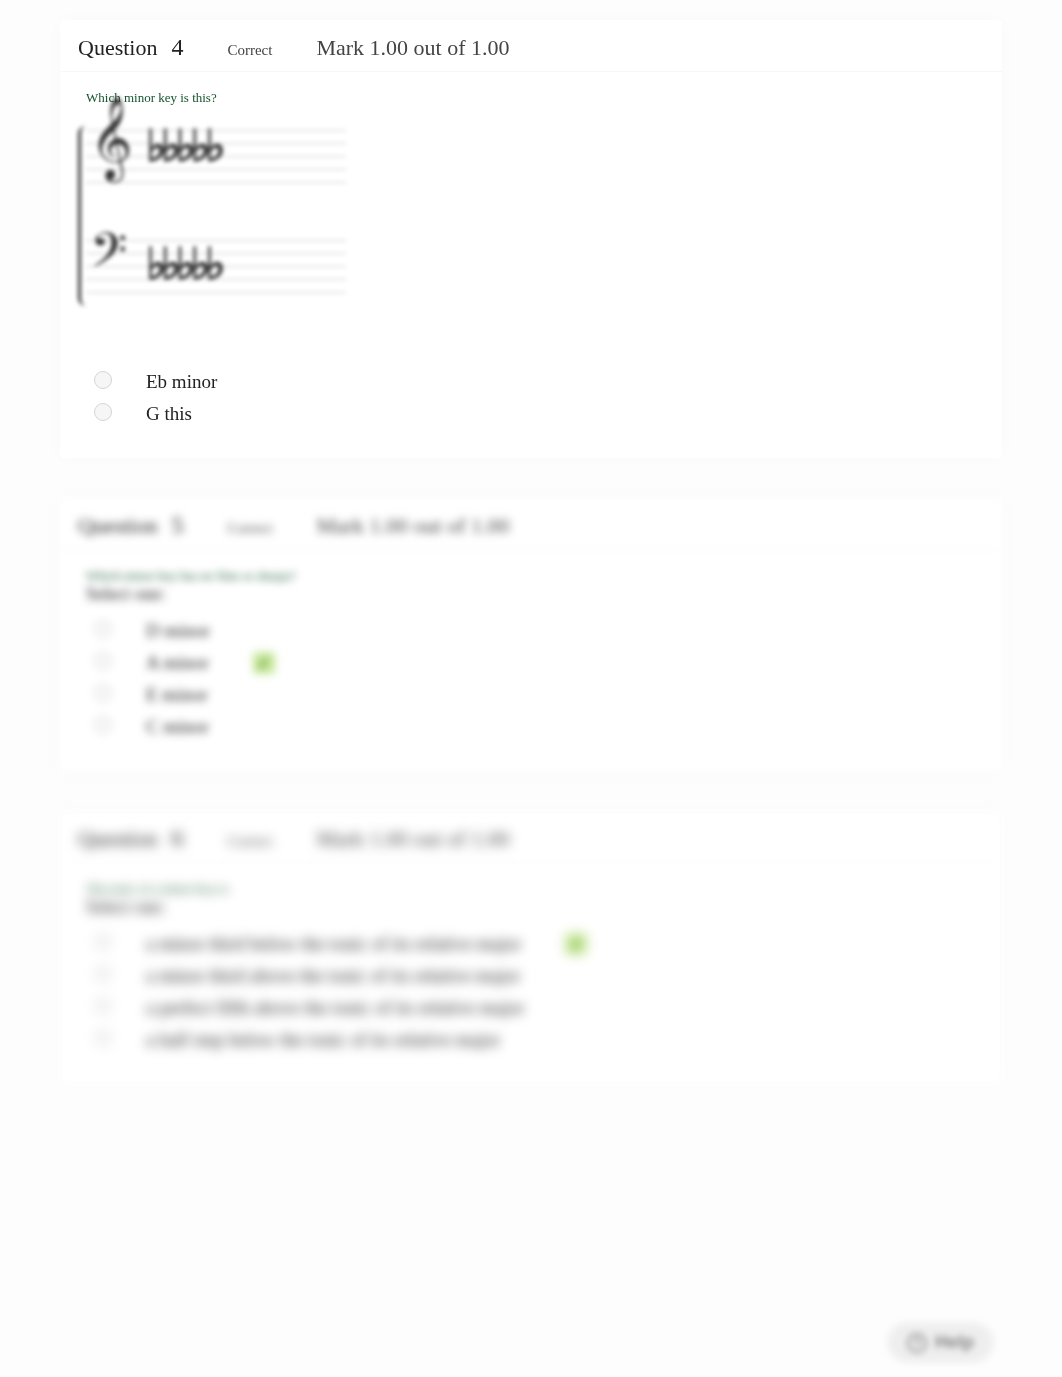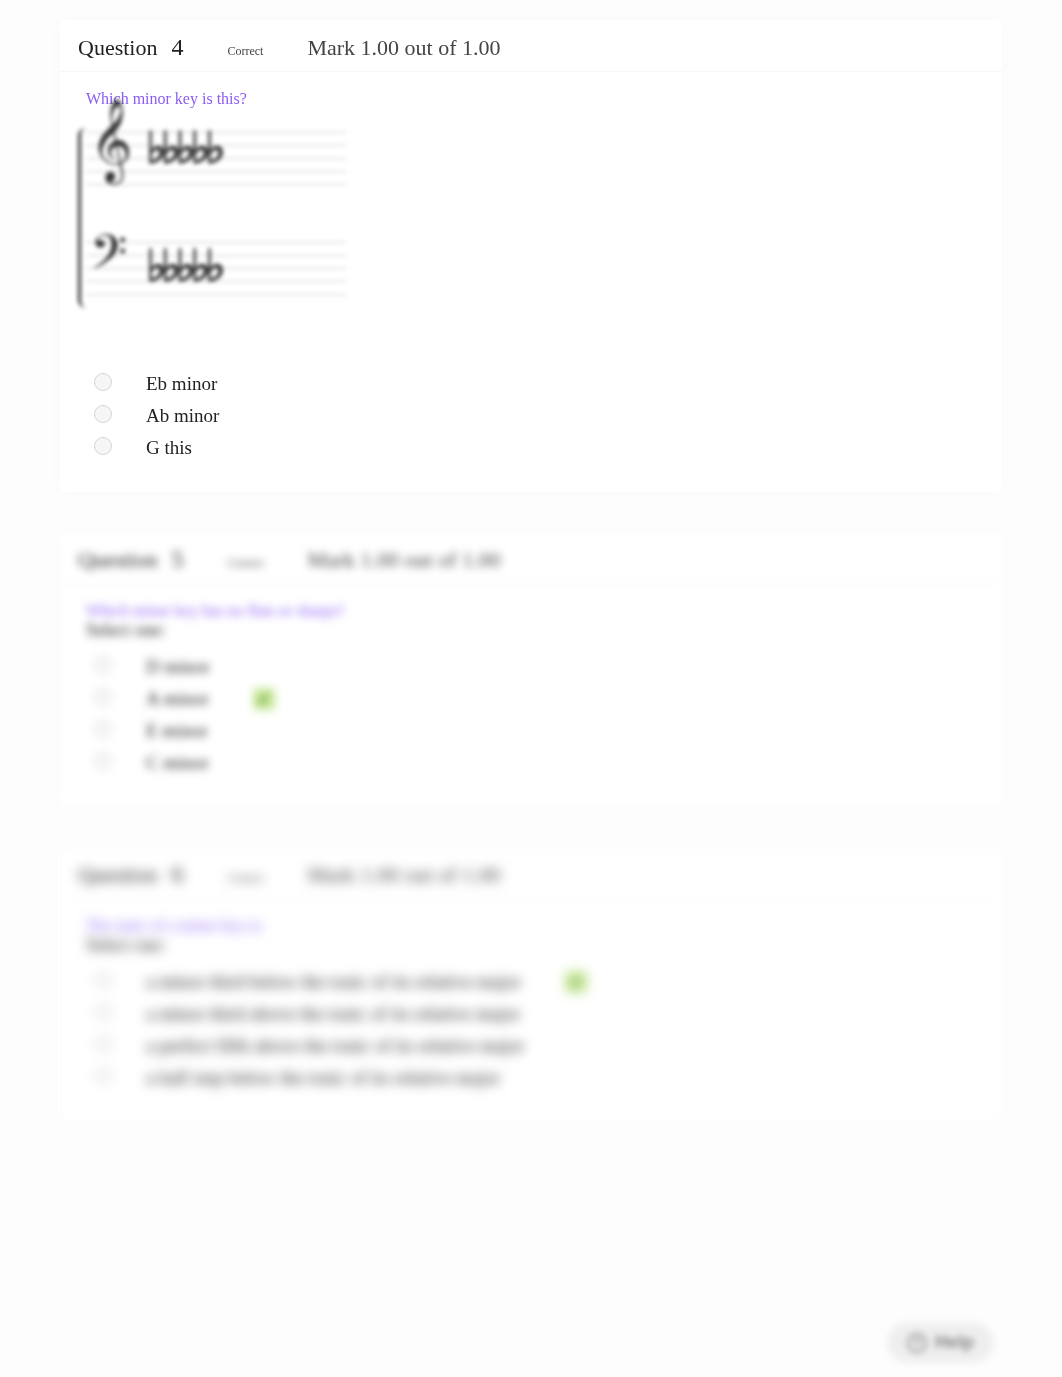--- a/index.html
+++ b/index.html
@@ -25,33 +25,33 @@
   .q-label {
     font-size: 22px;
     color: #222;
   }
   .q-num {
     font-size: 24px;
     color: #222;
     margin-left: -30px;
   }
   .q-status {
-    font-size: 12px;
+    font-size: 15px;
     color: #444;
   }
   .q-mark {
     font-size: 22px;
     color: #444;
   }
   .q-body {
     padding: 18px 26px 28px 26px;
   }
   .q-text {
-    font-size: 16px;
-    color: #8b5cf6;
+    font-size: 13px;
+    color: #14532d;
   }
   .notation {
     width: 260px;
     height: 220px;
     margin: 10px 0 30px 0;
     position: relative;
     filter: blur(2px);
   }
   .staff {
     position: relative;
@@ -180,24 +180,20 @@
         <div class="clef-bass">𝄢</div>
         <div class="flats" style="top:12px">♭♭♭♭♭</div>
       </div>
     </div>
         <div class="option">
           <span class="radio"></span>
           <span>Eb minor</span>
         </div>
         <div class="option">
           <span class="radio"></span>
-          <span>Ab minor</span>
-        </div>
-        <div class="option">
-          <span class="radio"></span>
           <span>G this</span>
         </div>
       </div>
     </div>
     <div class="question-block blurred-mid">
       <div class="q-header">
     <span class="q-label">Question</span>
     <span class="q-num">5</span>
     <span class="q-status">Correct</span>
     <span class="q-mark">Mark 1.00 out of 1.00</span>

